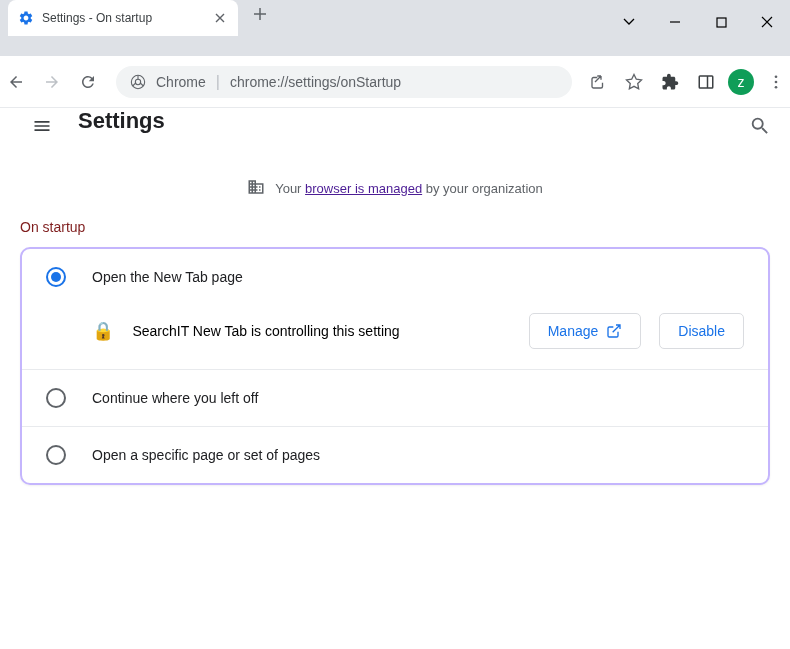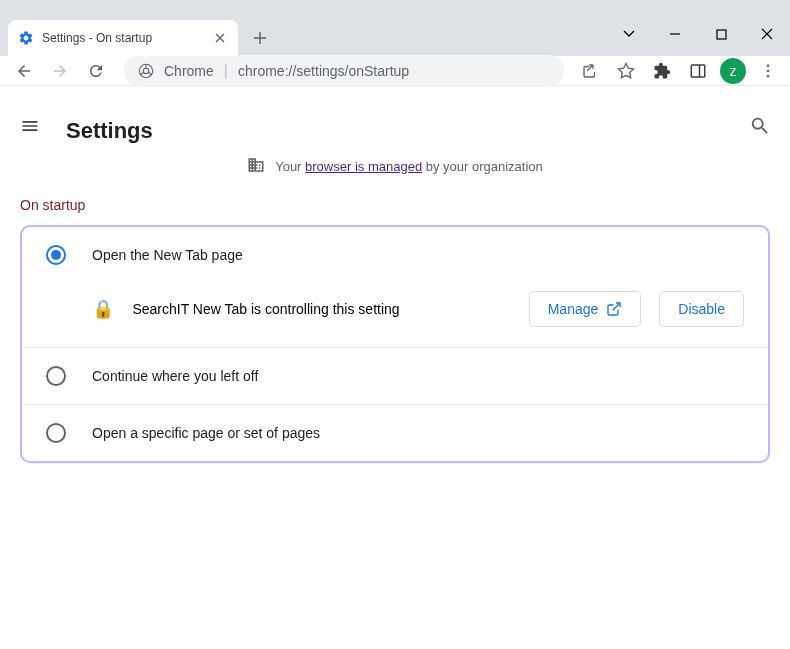--- a/index.html
+++ b/index.html
@@ -1,38 +1,38 @@
 <!DOCTYPE html>
 <html><head>
 <meta charset="utf-8">
 <style>
 * { box-sizing: border-box; margin: 0; padding: 0; font-family: 'Segoe UI', Arial, sans-serif; }
 body { width: 790px; height: 649px; background: #fff; overflow: hidden; position: relative; }
 
-.titlebar { height: 56px; display: flex; align-items: flex-end; background: #dee1e6; }
+.titlebar { height: 56px; display: flex; background: #dee1e6; }
 .tab { height: 36px; background: #fff; border-radius: 8px 8px 0 0; display: flex; align-items: center; padding: 0 10px; margin-left: 8px; min-width: 230px; position: relative; }
 .tab-icon { width: 16px; height: 16px; margin-right: 8px; display: flex; align-items: center; justify-content: center; }
 .tab-title { font-size: 12px; color: #3c4043; flex: 1; }
 .tab-close { width: 16px; height: 16px; display: flex; align-items: center; justify-content: center; color: #5f6368; cursor: pointer; }
 .new-tab { width: 28px; height: 28px; display: flex; align-items: center; justify-content: center; margin-left: 8px; margin-bottom: 4px; color: #5f6368; cursor: pointer; }
 .window-controls { margin-left: auto; display: flex; height: 44px; }
 .win-btn { width: 46px; display: flex; align-items: center; justify-content: center; color: #000; cursor: pointer; }
 
-.toolbar { height: 30px; display: flex; align-items: center; padding: 0 8px; gap: 4px; background: #fff; border-bottom: 1px solid #e8eaed; }
+.toolbar { height: 52px; display: flex; align-items: center; padding: 0 0; gap: 4px; background: #fff; border-bottom: 1px solid #e8eaed; }
 .nav-btn { width: 32px; height: 32px; display: flex; align-items: center; justify-content: center; color: #5f6368; border-radius: 50%; cursor: pointer; }
 .nav-btn.disabled { color: #bdc1c6; }
 .omnibox { flex: 1; height: 32px; background: #f1f3f4; border-radius: 16px; display: flex; align-items: center; padding: 0 14px; margin: 0 8px; }
 .omnibox-icon { margin-right: 10px; color: #5f6368; display: flex; }
 .omnibox-text { font-size: 14px; color: #5f6368; }
 .omnibox-sep { color: #bdc1c6; margin: 0 10px; }
 .toolbar-right { display: flex; align-items: center; gap: 8px; }
 .tb-icon { width: 28px; height: 28px; display: flex; align-items: center; justify-content: center; color: #5f6368; cursor: pointer; }
 .avatar { width: 26px; height: 26px; border-radius: 50%; background: #0f9d58; color: #fff; display: flex; align-items: center; justify-content: center; font-size: 14px; font-weight: 500; }
 
-.header { height: 58px; display: flex; align-items: flex-end; padding: 0 12px; }
+.header { height: 58px; display: flex; align-items: flex-start; padding: 0 12px; margin-left: 12px; }
 .menu-btn { width: 36px; height: 36px; display: flex; align-items: center; justify-content: center; color: #5f6368; cursor: pointer; }
 .header-title { font-size: 22px; color: #202124; margin-left: 18px; }
 .search-btn { margin-left: auto; width: 36px; height: 36px; display: flex; align-items: center; justify-content: center; color: #5f6368; cursor: pointer; }
 
 .content { padding: 0 20px 20px; }
 .managed-banner { display: flex; align-items: center; justify-content: center; gap: 10px; padding: 12px 0 18px; color: #5f6368; font-size: 13px; }
 .managed-banner a { color: #4c1d95; text-decoration: underline; }
 .managed-icon { color: #5f6368; }
 
 .section-title { font-size: 14px; color: #7f1d1d; margin: 2px 0 12px; font-weight: 500; }

